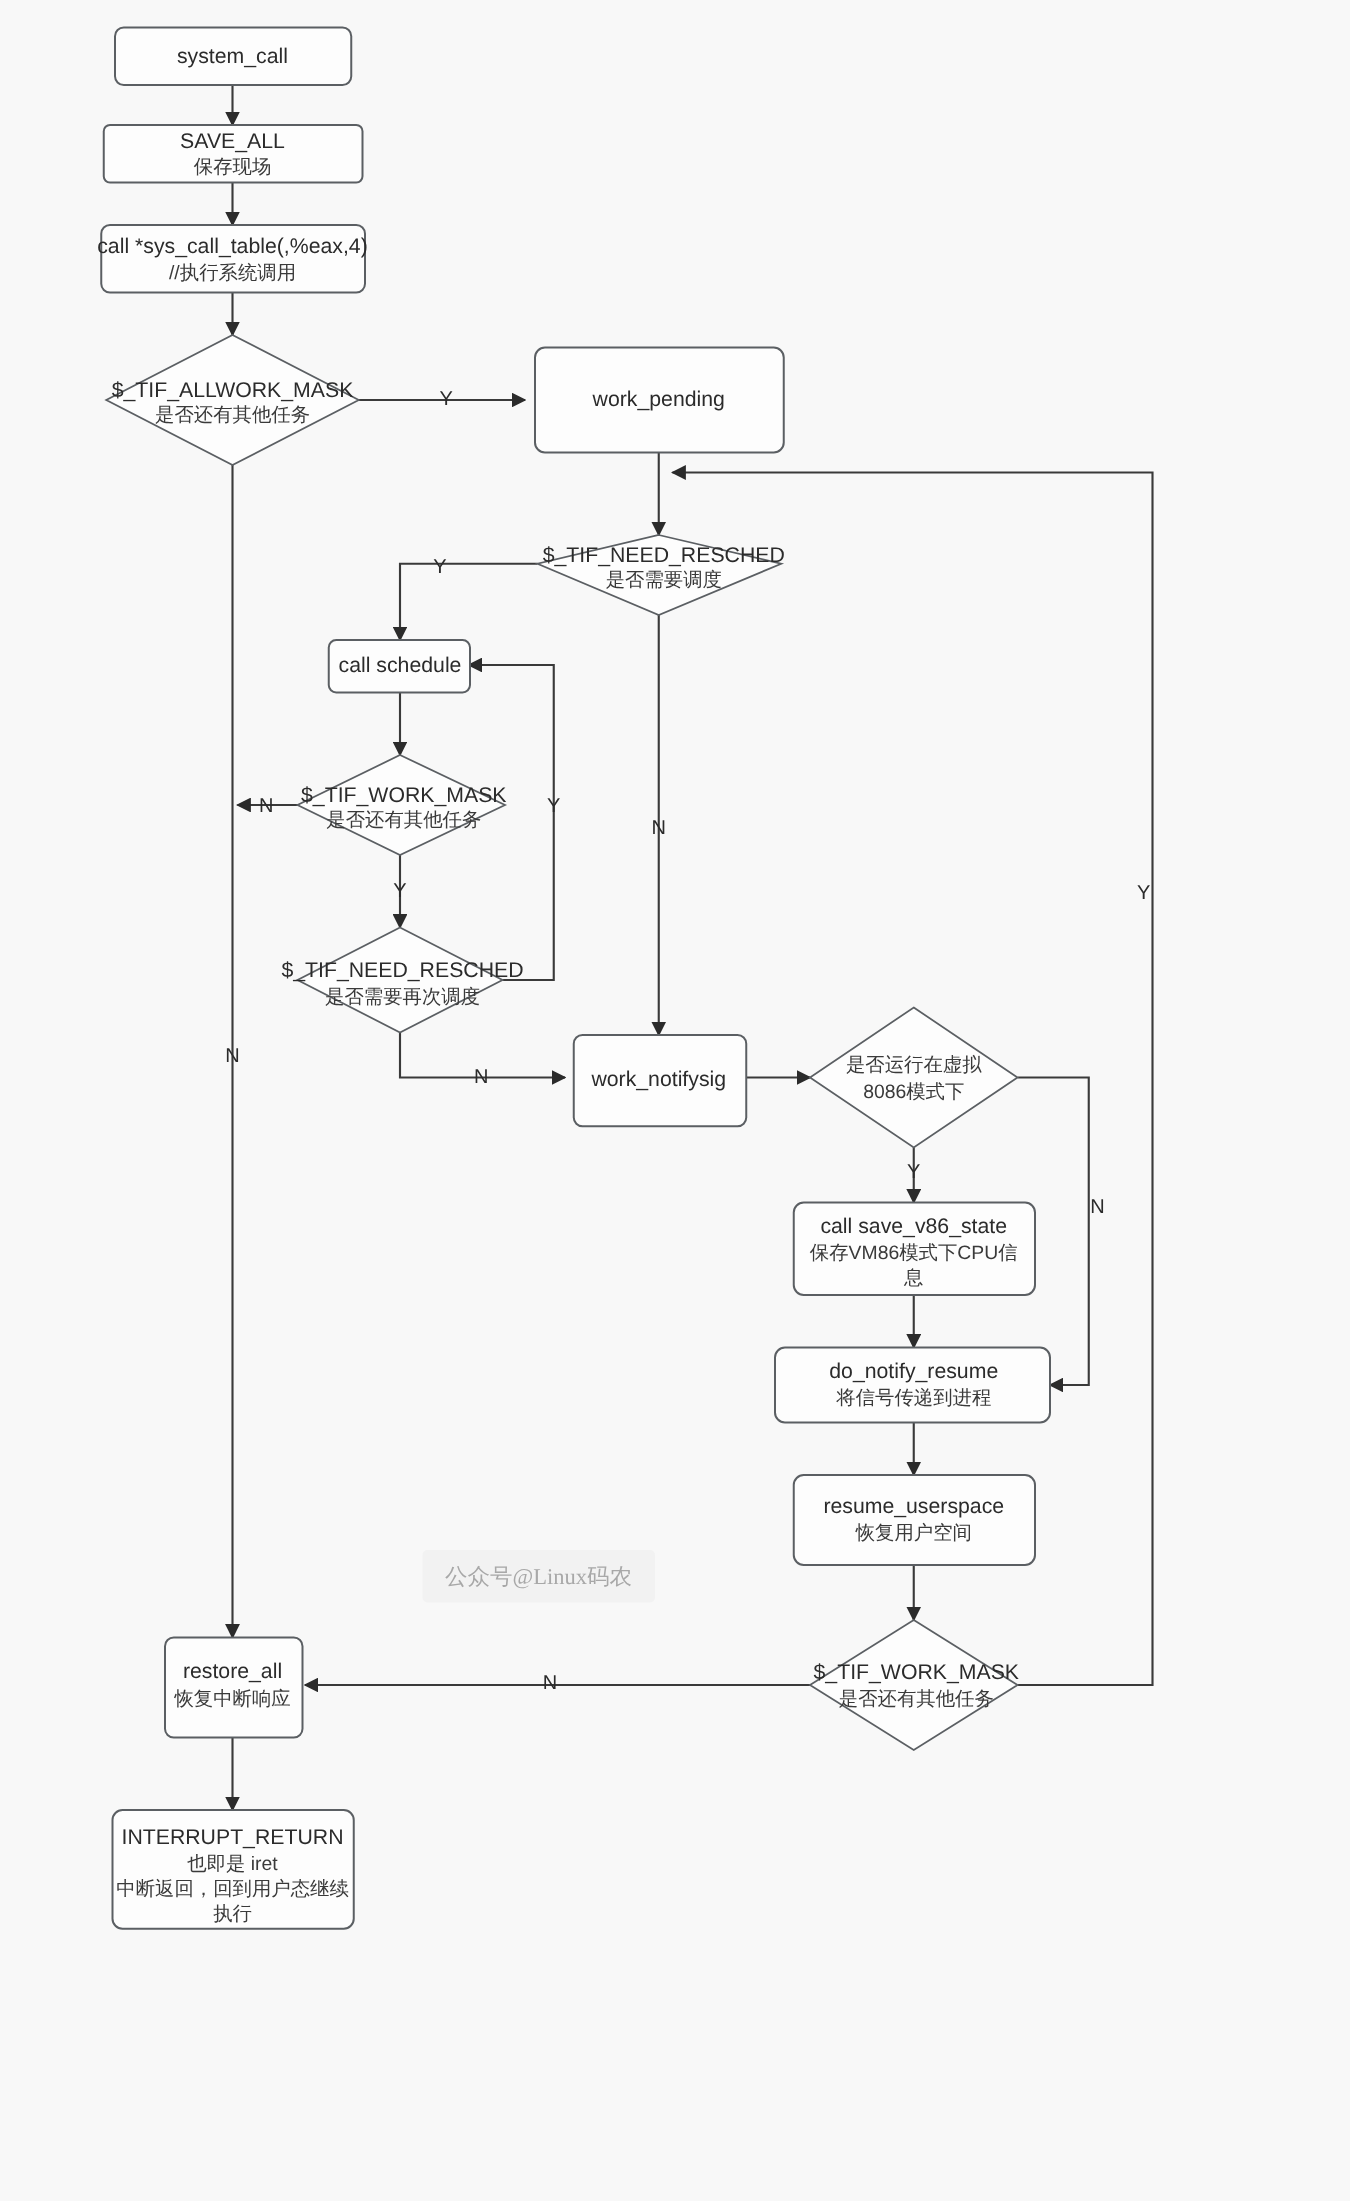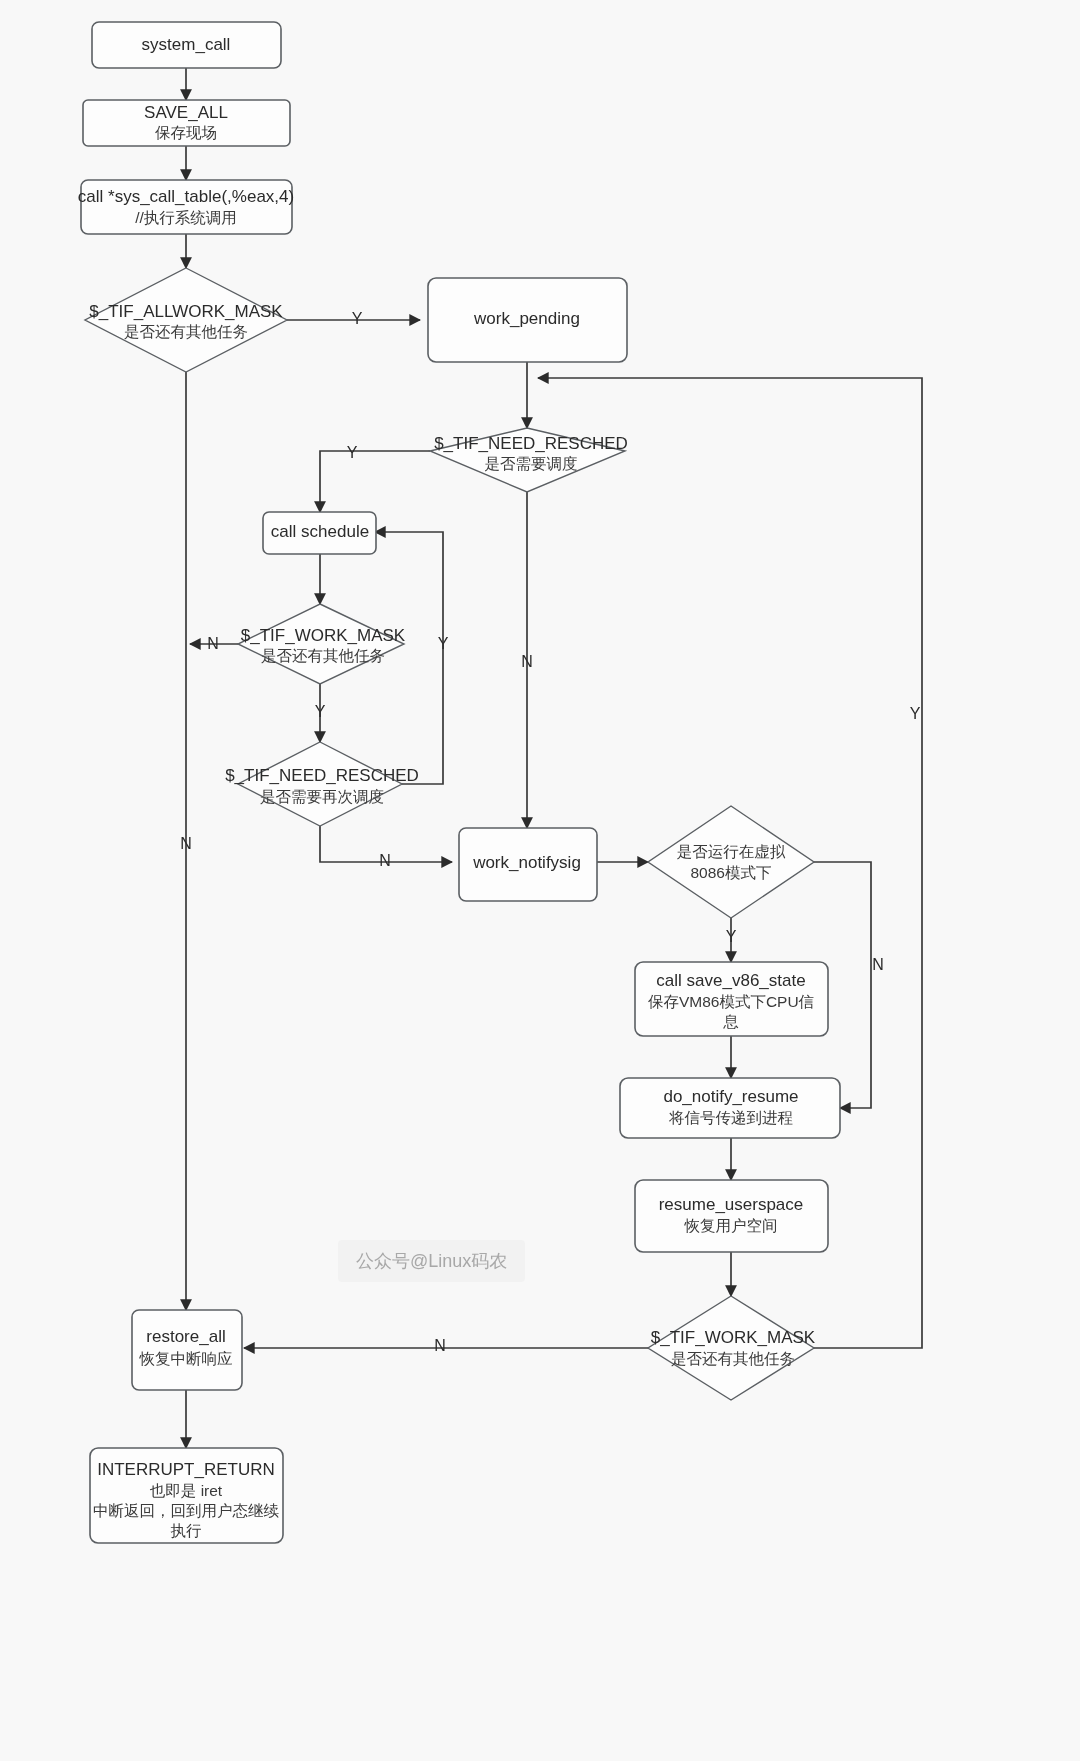--- a/index.html
+++ b/index.html
@@ -6,21 +6,21 @@
   body{font-family:"Liberation Sans","DejaVu Sans",sans-serif;}
   #stage{position:relative;width:1080px;height:1761px;background:#f8f8f8;overflow:hidden;}
   svg#flow{position:absolute;left:0;top:0;width:1080px;height:1761px;display:block;}
   .node-rect{fill:#fdfdfd;stroke:#5b5f63;stroke-width:1.6;}
   .node-diamond{fill:#fdfdfd;stroke:#5b5f63;stroke-width:1.4;}
   .edge{fill:none;stroke:#3a3a3a;stroke-width:1.7;}
   .nlabel{font-family:"Liberation Sans","DejaVu Sans",sans-serif;font-size:17px;fill:#2b2b2b;text-anchor:middle;dominant-baseline:middle;}
   .nlabel.cn{font-size:15.5px;fill:#3a3a3a;}
   .elabel{font-family:"Liberation Sans","DejaVu Sans",sans-serif;font-size:16px;fill:#2b2b2b;text-anchor:middle;dominant-baseline:middle;}
   .wm-box{position:absolute;background:#f2f2f2;border-radius:4px;padding:9px 18px;}
-  .wm-text{font-family:Liberation Sans, sans-serif;font-size:18px;color:#a8a8a8;white-space:nowrap;}
+  .wm-text{font-family:Liberation Serif, serif;font-size:18px;color:#a8a8a8;white-space:nowrap;}
 </style>
 </head>
 <body>
 
 <div id="stage">
 
   <svg id="flow" viewBox="0 0 1080 1761">
     <defs>
       <marker id="arrow" viewBox="0 0 10 10" refX="9" refY="5" markerWidth="7" markerHeight="7" orient="auto-start-reverse">
         <path d="M 0 0 L 10 5 L 0 10 z" fill="#2b2b2b"></path>

